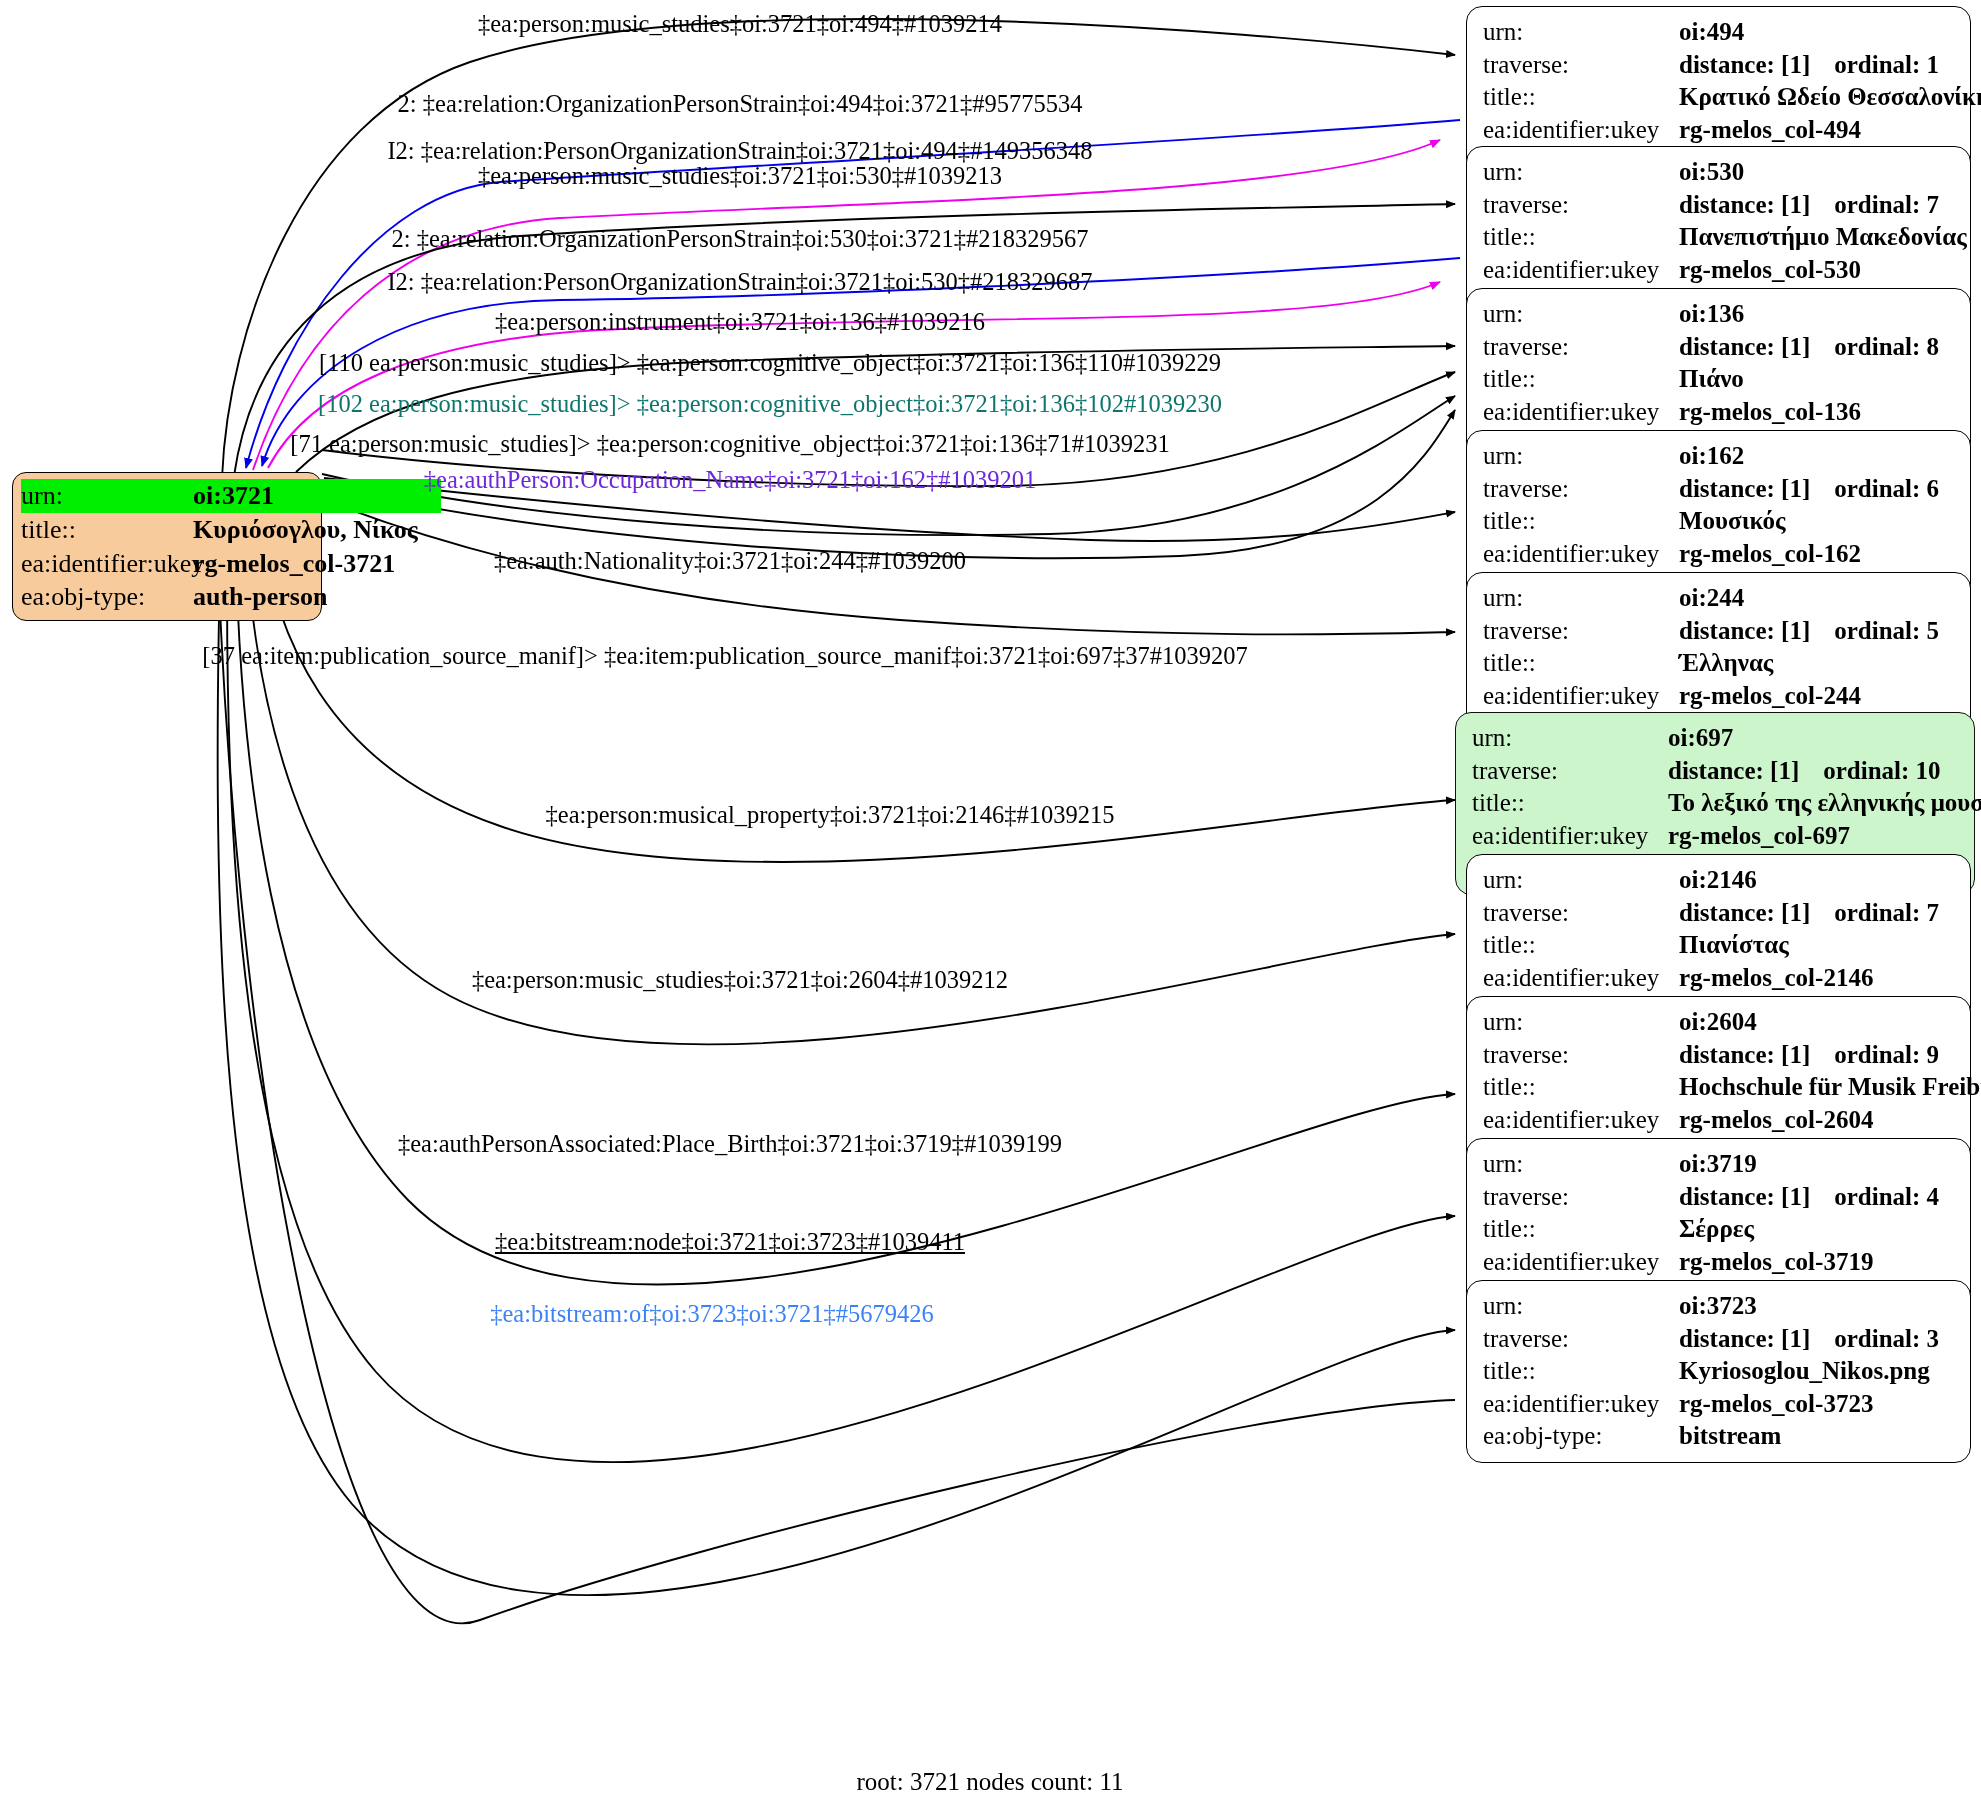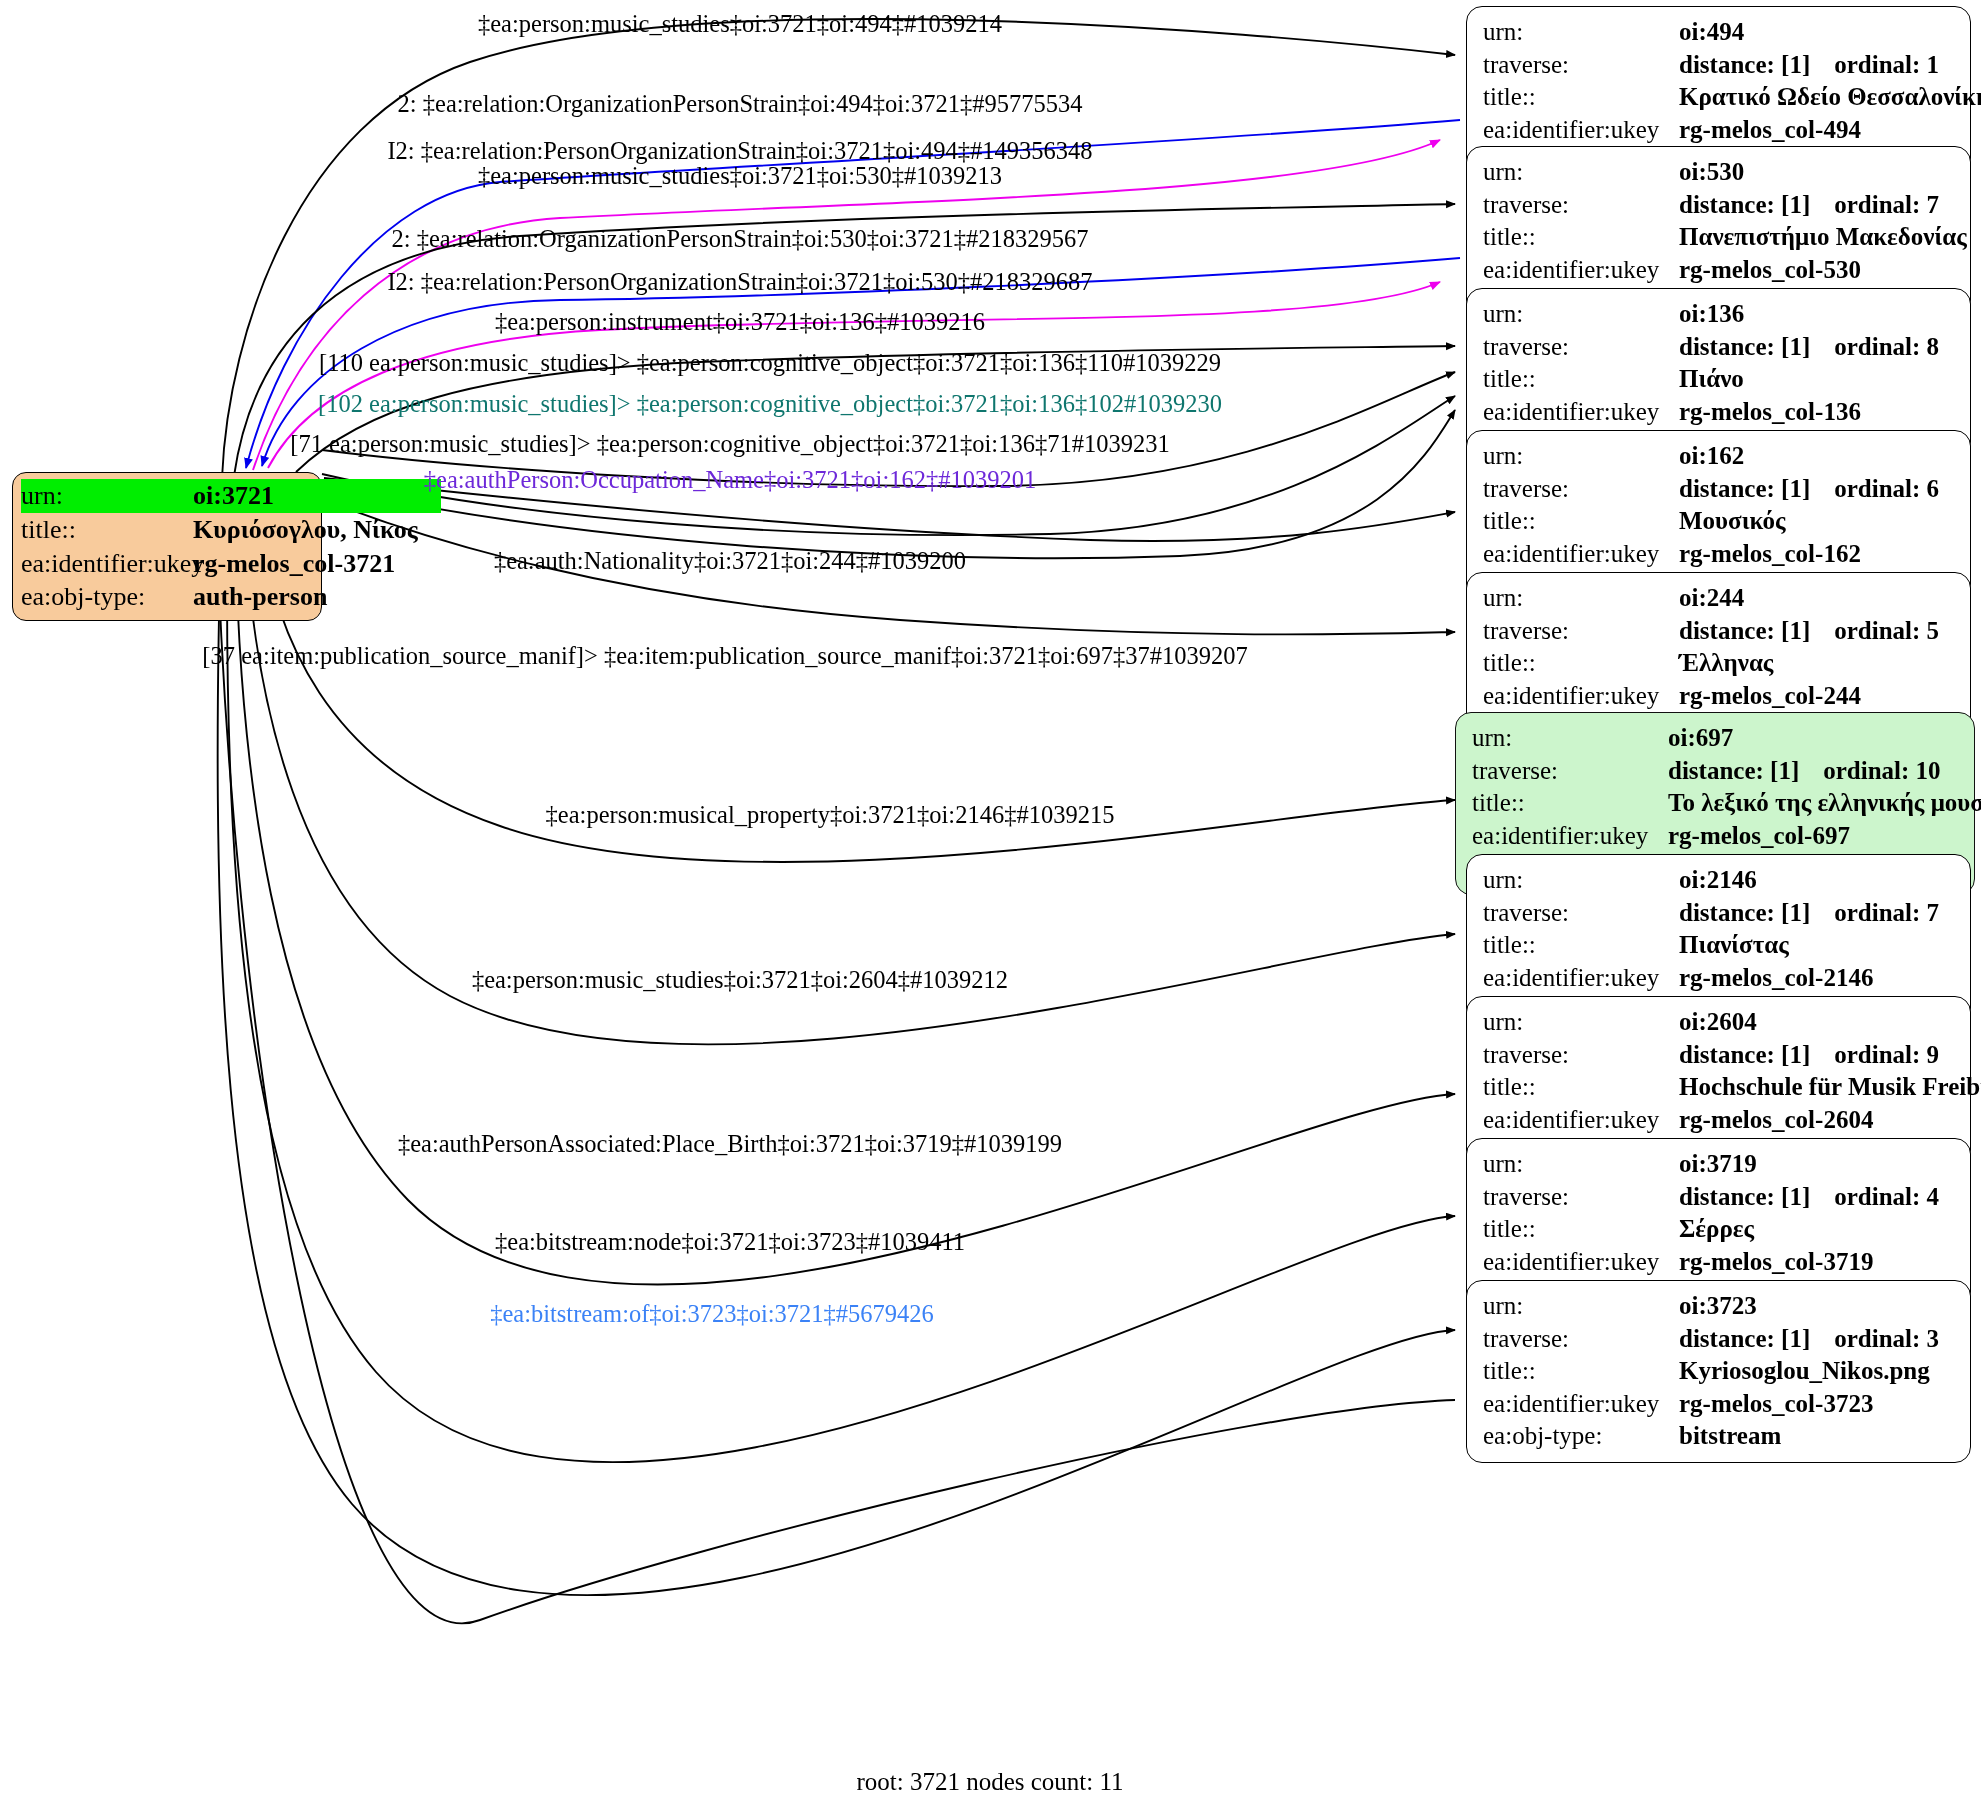--- a/index.html
+++ b/index.html
@@ -406,18 +406,18 @@
       <div class="edge-label" style="left: 740px; top: 310px; color: rgb(0, 0, 0);">‡ea:person:instrument‡oi:3721‡oi:136‡#1039216</div>
       <div class="edge-label" style="left: 770px; top: 351px; color: rgb(0, 0, 0);">[110 ea:person:music_studies]&gt; ‡ea:person:cognitive_object‡oi:3721‡oi:136‡110#1039229</div>
       <div class="edge-label" style="left: 770px; top: 392px; color: #0f766e;">[102 ea:person:music_studies]&gt; ‡ea:person:cognitive_object‡oi:3721‡oi:136‡102#1039230</div>
       <div class="edge-label" style="left: 730px; top: 432px; color: rgb(0, 0, 0);">[71 ea:person:music_studies]&gt; ‡ea:person:cognitive_object‡oi:3721‡oi:136‡71#1039231</div>
       <div class="edge-label" style="left: 730px; top: 468px; color: #6d28d9;">‡ea:authPerson:Occupation_Name‡oi:3721‡oi:162‡#1039201</div>
       <div class="edge-label" style="left: 730px; top: 549px; color: rgb(0, 0, 0);">‡ea:auth:Nationality‡oi:3721‡oi:244‡#1039200</div>
       <div class="edge-label" style="left: 725px; top: 644px; color: rgb(0, 0, 0);">[37 ea:item:publication_source_manif]&gt; ‡ea:item:publication_source_manif‡oi:3721‡oi:697‡37#1039207</div>
       <div class="edge-label" style="left: 830px; top: 803px; color: rgb(0, 0, 0);">‡ea:person:musical_property‡oi:3721‡oi:2146‡#1039215</div>
       <div class="edge-label" style="left: 740px; top: 968px; color: rgb(0, 0, 0);">‡ea:person:music_studies‡oi:3721‡oi:2604‡#1039212</div>
       <div class="edge-label" style="left: 730px; top: 1132px; color: rgb(0, 0, 0);">‡ea:authPersonAssociated:Place_Birth‡oi:3721‡oi:3719‡#1039199</div>
-      <div class="edge-label" style="left: 730px; top: 1230px; color: rgb(0, 0, 0);">‡ea:bitstream:node‡oi:3721‡oi:3723‡#1039411</div>
+      <div class="edge-label" style="left: 730px; top: 1230px; color: rgb(0, 0, 0); text-decoration: underline;">‡ea:bitstream:node‡oi:3721‡oi:3723‡#1039411</div>
       <div class="edge-label" style="left: 712px; top: 1302px; color: #3b82f6;">‡ea:bitstream:of‡oi:3723‡oi:3721‡#5679426</div>
     </div>
 
   <div class="footer" style="left:990px; top:1768px;">root: 3721 nodes count: 11</div>
 </div>
 
 </body></html>

